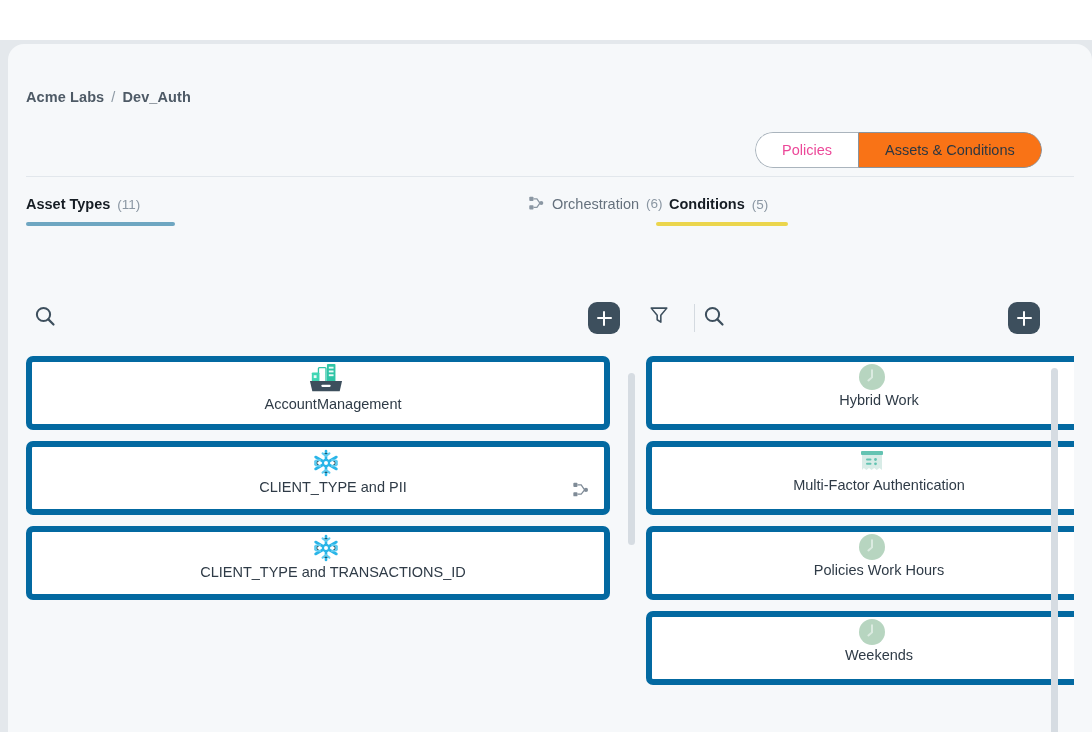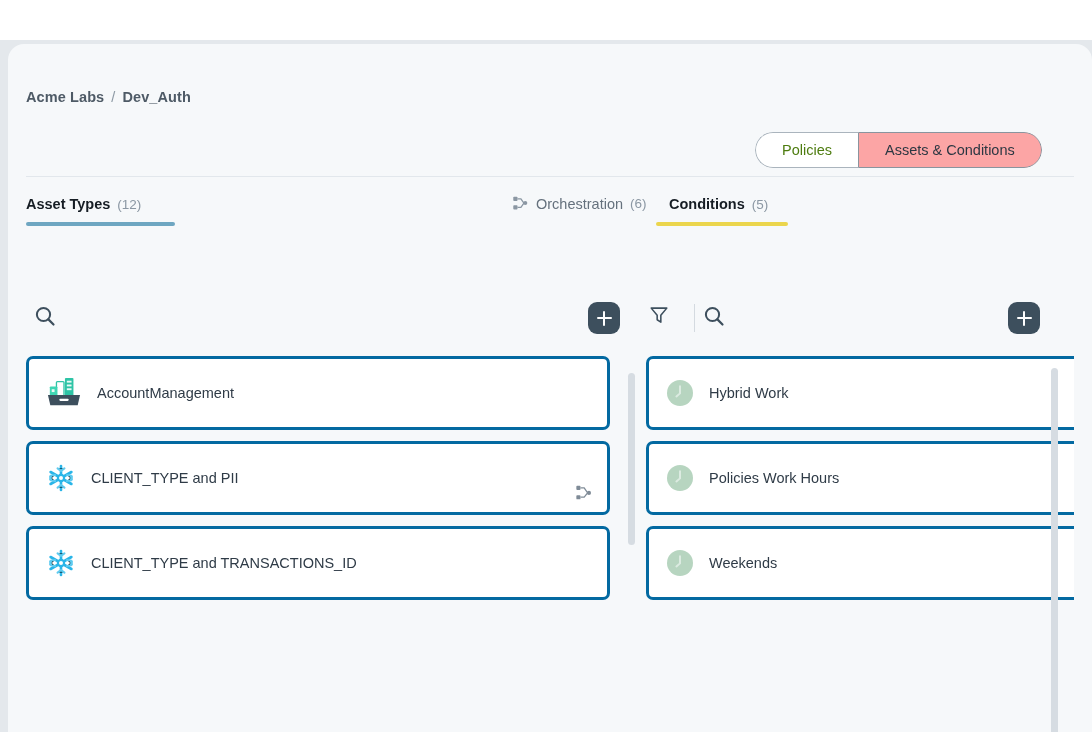--- a/index.html
+++ b/index.html
@@ -81,32 +81,32 @@
   }
   .seg-btn {
     height: 36px;
     display: flex;
     align-items: center;
     justify-content: center;
     font-size: 14.5px;
     padding: 0 26px;
     cursor: pointer;
     background: #ffffff;
-    color: #4d7c0f;
+    color: #ec4899;
     border: 1px solid #aab4bd;
   }
   .seg-btn.left {
     border-top-left-radius: 18px;
     border-bottom-left-radius: 18px;
     border-right: none;
   }
   .seg-btn.right {
     border-top-right-radius: 18px;
     border-bottom-right-radius: 18px;
-    background: #fca5a5;
+    background: #f97316;
     color: #2c3742;
     border-color: #8a949e;
     border-left: 1px solid #8a949e;
   }
 
   
   .hdr-divider {
     position: absolute;
     top: 132px;
     left: 18px;
@@ -134,21 +134,21 @@
 
   .tab-underline {
     position: absolute;
     height: 4px;
     border-radius: 2px;
   }
 
   #tab-asset-types { left: 18px; top: 2px; }
   #ul-asset-types { left: 18px; top: 28px; width: 149px; background: #6ea6c1; }
 
-  #tab-orchestration { left: 504px; top: 1px; }
+  #tab-orchestration { left: 520px; top: 1px; }
   #tab-conditions { left: 661px; top: 2px; }
   #ul-conditions { left: 648px; top: 28px; width: 132px; background: #ebd54c; }
 
   
   .toolbar { position: absolute; top: 256px; left: 0; width: 1084px; height: 40px; }
 
   .icon-btn {
     position: absolute;
     display: flex;
     align-items: center;
@@ -187,27 +187,28 @@
     height: 420px;
     overflow: hidden;
   }
   #col-left  { left: 18px;  width: 620px; }
   #col-right { left: 638px; width: 428px; }
 
   .card {
     position: relative;
     height: 74px;
     background: #ffffff;
-    border: 3px solid #0369a1;
+    border: 6px solid #0369a1;
     border-radius: 7px;
     margin-bottom: 11px;
     display: flex;
     align-items: center;
     padding-left: 16px;
     cursor: pointer;
+    flex-direction: column;
   }
   #col-left .card  { width: 584px; }
   #col-right .card { width: 436px; }
 
   .card-label {
     font-size: 14.5px;
     color: #2f3b47;
     margin-left: 14px;
     white-space: nowrap;
   }
@@ -260,21 +261,21 @@
         <div class="seg-btn left">Policies</div>
         <div class="seg-btn right">Assets &amp; Conditions</div>
       </div>
 
       <div class="hdr-divider"></div>
 
       <div class="tabs">
 
         <div class="tab active" id="tab-asset-types">
           <span class="tab-label">Asset Types</span>
-          <span class="tab-count">(12)</span>
+          <span class="tab-count">(11)</span>
         </div>
         <div class="tab-underline" id="ul-asset-types" style="background: rgb(110, 166, 193);"></div>
 
         <div class="tab inactive" id="tab-orchestration">
           <span>
             <svg width="17" height="17" viewBox="0 0 20 20">
               <rect x="1.5" y="2" width="5" height="5" rx="1" fill="#8b97a3"></rect>
               <rect x="1.5" y="12" width="5" height="5" rx="1" fill="#8b97a3"></rect>
               <path d="M6.5 4.5 H10.5 L14 9.5 M6.5 14.5 H10.5 L14 9.5" stroke="#8b97a3" stroke-width="1.5" fill="none"></path>
               <circle cx="15.6" cy="9.5" r="2.4" fill="#8b97a3"></circle>
@@ -402,20 +403,33 @@
           <span>
             <svg width="30" height="30" viewBox="0 0 30 30">
               <circle cx="15" cy="15" r="13" fill="#b7d5c0"></circle>
               <path d="M15 8.2 V15.4 L11.4 18.4" stroke="#dcebe1" stroke-width="2" fill="none" stroke-linecap="round"></path>
             </svg>
           </span>
           <span class="card-label">Hybrid Work</span>
         </div>
 
 
+        <div class="card">
+          <span>
+            <svg width="30" height="30" viewBox="0 0 30 30">
+              <rect x="4" y="4" width="22" height="4" rx="1" fill="#63c3b2"></rect>
+              <path d="M5 8 H25 V23 L22.4 21 L19.8 23 L17.2 21 L14.6 23 L12 21 L9.4 23 L6.8 21 L5 23 Z" fill="#d8ece7"></path>
+              <rect x="9" y="11.5" width="5.5" height="2" rx="1" fill="#63c3b2"></rect>
+              <rect x="9" y="15.8" width="5.5" height="2" rx="1" fill="#63c3b2"></rect>
+              <circle cx="18.5" cy="12.5" r="1.4" fill="#63c3b2"></circle>
+              <circle cx="18.5" cy="16.8" r="1.4" fill="#63c3b2"></circle>
+            </svg>
+          </span>
+          <span class="card-label">Multi-Factor Authentication</span>
+        </div>
 
         <div class="card">
           <span>
             <svg width="30" height="30" viewBox="0 0 30 30">
               <circle cx="15" cy="15" r="13" fill="#b7d5c0"></circle>
               <path d="M15 8.2 V15.4 L11.4 18.4" stroke="#dcebe1" stroke-width="2" fill="none" stroke-linecap="round"></path>
             </svg>
           </span>
           <span class="card-label">Policies Work Hours</span>
         </div>

